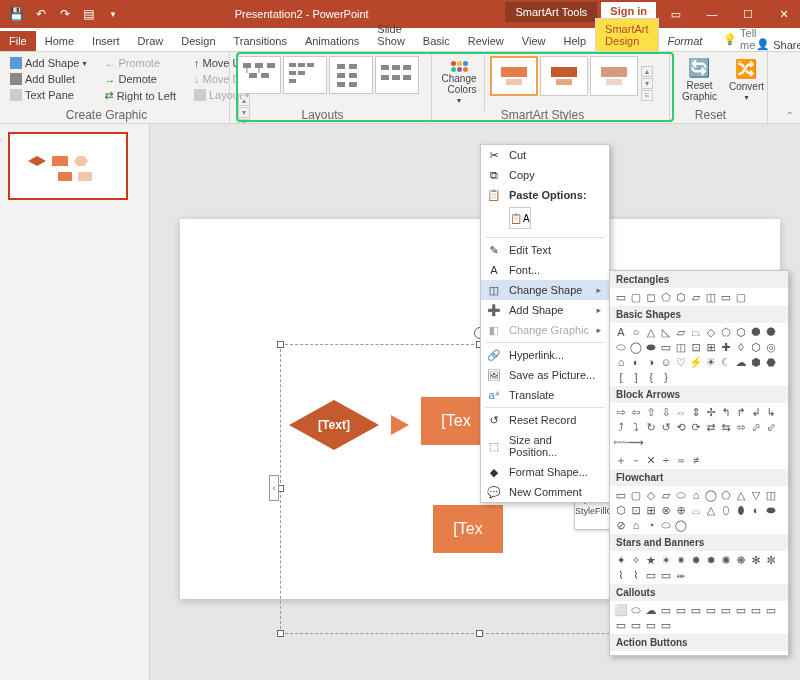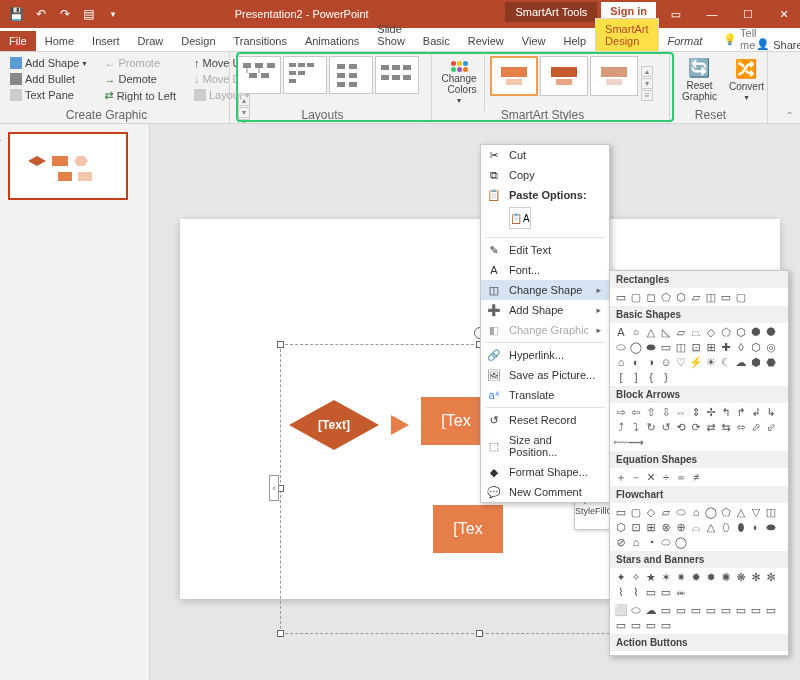--- a/index.html
+++ b/index.html
@@ -487,21 +487,20 @@
       <span class="sg-shape">⟲</span>
       <span class="sg-shape">⟳</span>
       <span class="sg-shape">⇄</span>
       <span class="sg-shape">⇆</span>
       <span class="sg-shape">⬄</span>
       <span class="sg-shape">⬀</span>
       <span class="sg-shape">⬃</span>
     <span class="sg-shape">⬳</span>
       <span class="sg-shape">⟿</span>
   </div>
-  <div class="sg-header">Equation Shapes</div>
   <div class="sg-row">
     <span class="sg-shape">＋</span>
       <span class="sg-shape">－</span>
       <span class="sg-shape">✕</span>
       <span class="sg-shape">÷</span>
       <span class="sg-shape">＝</span>
       <span class="sg-shape">≠</span>
   </div>
   <div class="sg-header">Flowchart</div>
   <div class="sg-row">
@@ -545,20 +544,21 @@
       <span class="sg-shape">✺</span>
       <span class="sg-shape">❋</span>
       <span class="sg-shape">✻</span>
       <span class="sg-shape">✼</span>
     <span class="sg-shape">⌇</span>
       <span class="sg-shape">⌇</span>
       <span class="sg-shape">▭</span>
       <span class="sg-shape">▭</span>
       <span class="sg-shape">⬰</span>
   </div>
+  <div class="sg-header">Callouts</div>
   <div class="sg-row">
     <span class="sg-shape">⬜</span>
       <span class="sg-shape">⬭</span>
       <span class="sg-shape">☁</span>
       <span class="sg-shape">▭</span>
       <span class="sg-shape">▭</span>
       <span class="sg-shape">▭</span>
       <span class="sg-shape">▭</span>
       <span class="sg-shape">▭</span>
       <span class="sg-shape">▭</span>

